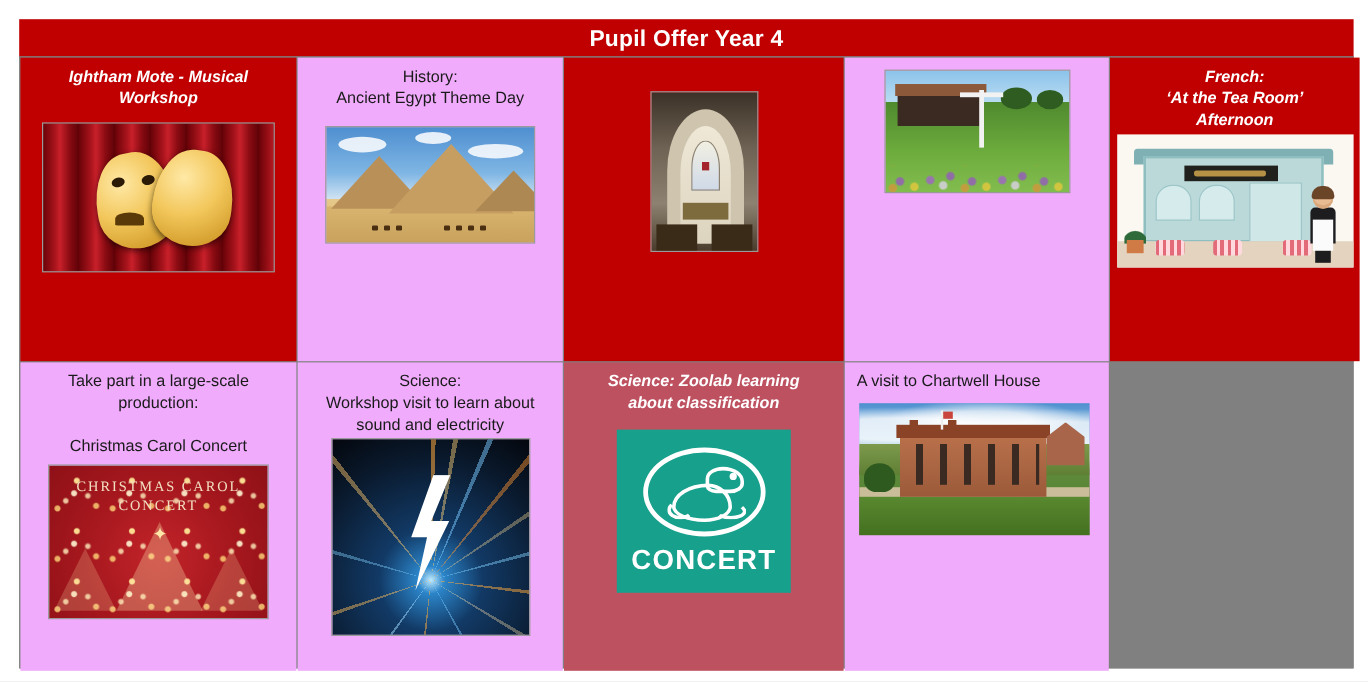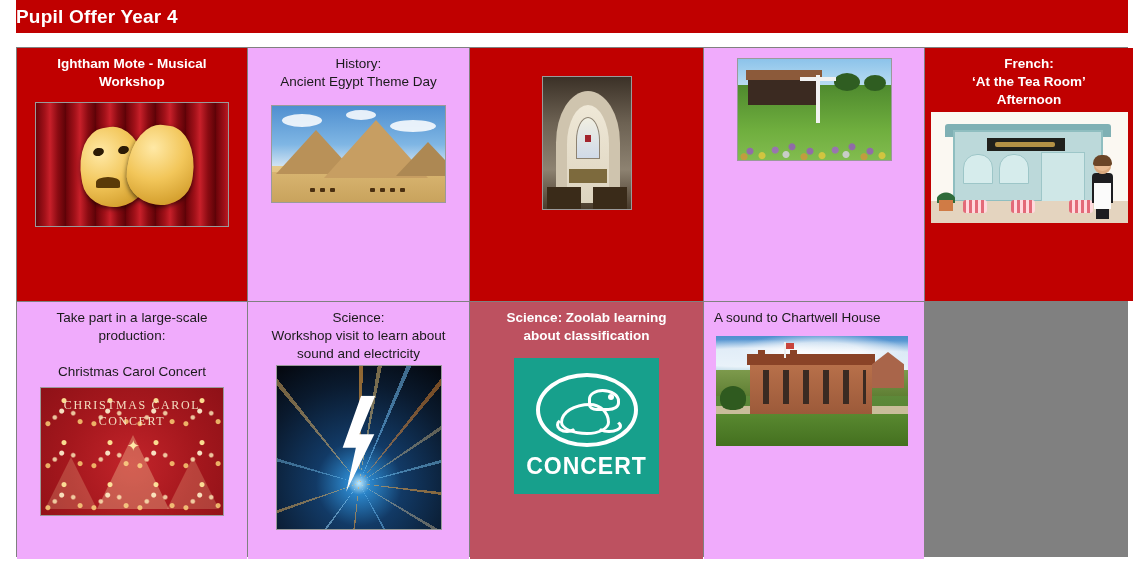--- a/index.html
+++ b/index.html
@@ -12,24 +12,24 @@
   }
   #page {
     position: relative;
     width: 1140px; height: 568px;
     background: #ffffff;
   }
 
   
   .banner {
     position: absolute;
-    left: 16px; top: 0;
+    left: 16px; top: 16px;
     width: 1112px; height: 33px;
     background: #C00000;
-    display: flex; align-items: center; justify-content: flex-start;
+    display: flex; align-items: center; justify-content: center;
   }
   .banner-title {
     color: #ffffff;
     font-size: 19px;
     font-weight: bold;
     letter-spacing: 0.2px;
     line-height: 1;
   }
 
   
@@ -58,21 +58,21 @@
 
   .cell-title {
     width: 100%;
     text-align: center;
     font-size: 13.5px;
     line-height: 1.33;
     white-space: pre-line;
     margin: 1px 0 0 0;
   }
   .cell.bg-red .cell-title,
-  .cell.bg-rose .cell-title { color: #ffffff; font-weight: bold; }
+  .cell.bg-rose .cell-title { color: #ffffff; font-weight: bold; font-style: italic; }
   .cell.bg-peach .cell-title { color: #1a1a1a; font-weight: normal; }
 
   
   .cell-title.align-left { text-align: left; padding-left: 4px; }
 
   
   .pic {
     position: relative;
     overflow: hidden;
     flex: 0 0 auto;
@@ -561,21 +561,21 @@
             <span class="eye"></span>
             <span class="leg l1"></span>
             <span class="leg l2"></span>
           </span>
         </span>
         <div class="wordmark">CONCERT</div>
       </div>
     </div>
 
     <div class="cell bg-peach">
-      <div class="cell-title align-left">A sound to Chartwell House</div>
+      <div class="cell-title align-left">A visit to Chartwell House</div>
       <div class="pic pic-chartwell">
         <span class="clouds"></span>
         <span class="hill"></span>
         <span class="lawn"></span>
         <span class="drive"></span>
         <span class="manor"></span>
         <span class="gable"></span>
         <span class="chimney c1"></span>
           <span class="chimney c2"></span>
         <span class="flag"></span>

